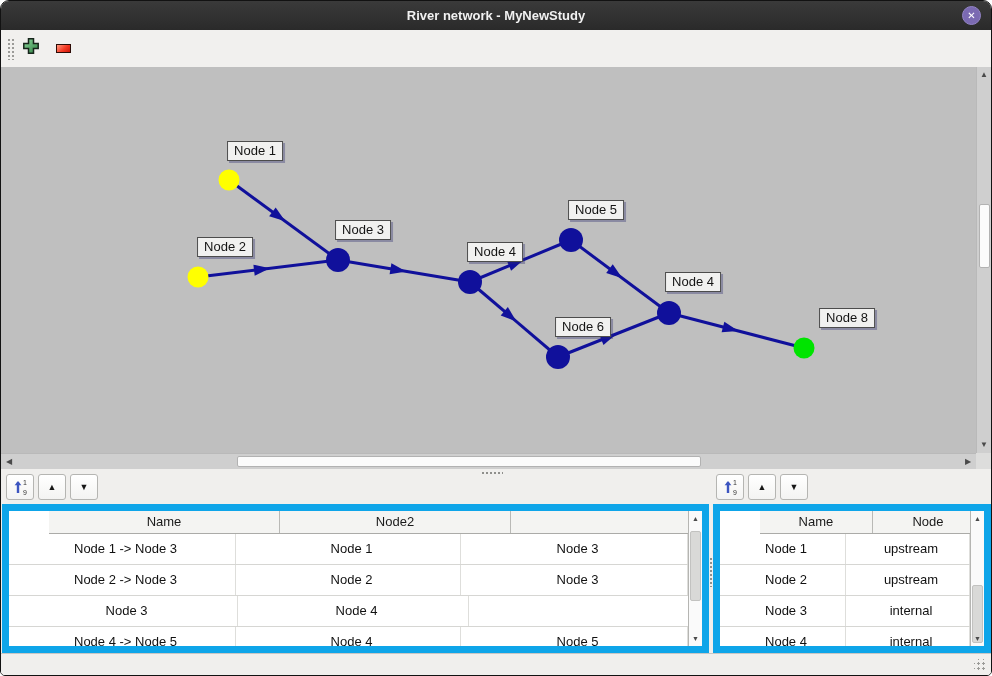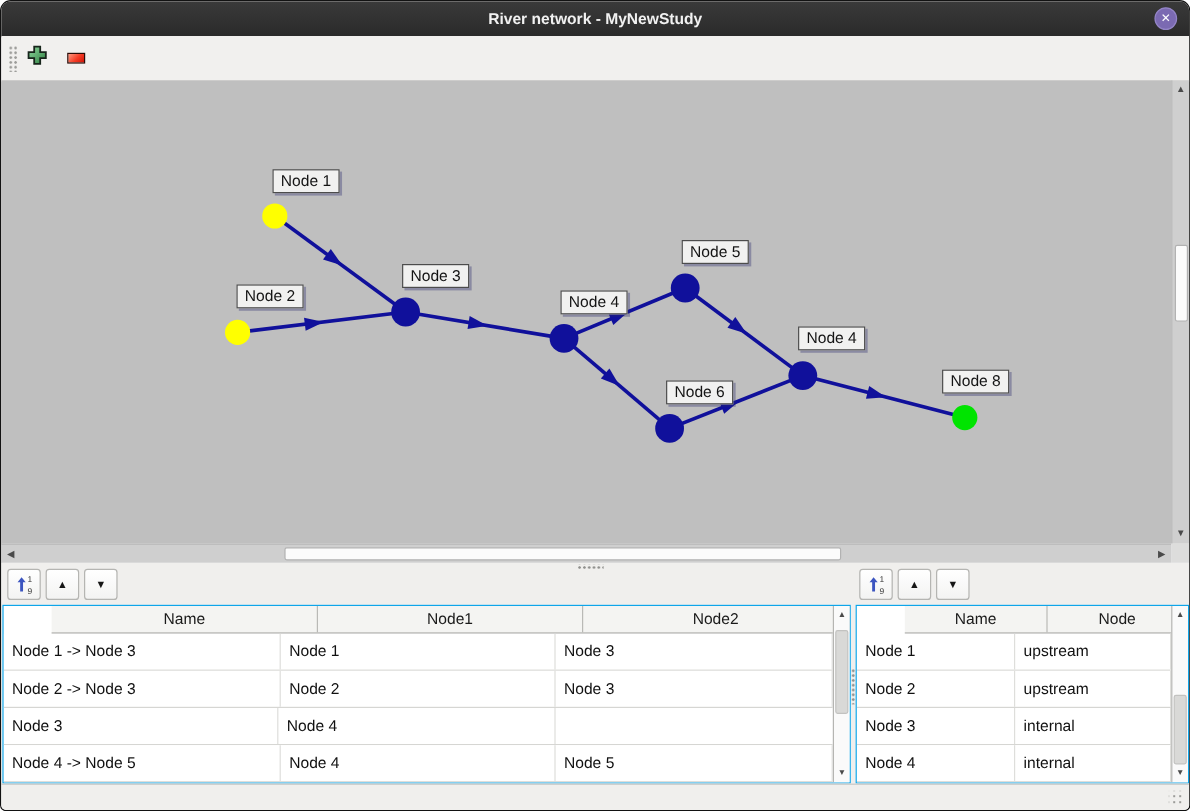--- a/index.html
+++ b/index.html
@@ -40,28 +40,28 @@
   
   .bottom-panel{position:absolute;left:0;top:468px;width:100%;height:184px;background:#f0efed;}
   .split-dots{position:absolute;left:480px;top:1px;width:22px;height:4px;
     background-image:radial-gradient(#8f8f8c 1px,transparent 1.2px);background-size:4px 4px;background-position:0 1px;}
   .vsplit-dots{position:absolute;left:708px;top:88px;width:4px;height:30px;
     background-image:radial-gradient(#8f8f8c 1px,transparent 1.2px);background-size:4px 4px;}
   .small-btn{position:absolute;top:5px;width:28px;height:26px;box-sizing:border-box;
     background:linear-gradient(#ffffff,#f3f3f2);border:1px solid #b5b5b2;border-radius:3px;
     display:flex;align-items:center;justify-content:center;font-size:9px;color:#161616;cursor:pointer;}
   
-  .tablebox{position:absolute;top:35px;height:149px;background:#ffffff;border:1px solid #0ea5e9;box-sizing:border-box;overflow:hidden;padding-left:40px;}
+  .tablebox{position:absolute;top:35px;height:149px;background:#ffffff;border:7px solid #0ea5e9;box-sizing:border-box;overflow:hidden;padding-left:40px;}
   .thead{display:flex;height:22px;background:#f4f4f2;border-bottom:1px solid #ababa8;}
   .th{box-sizing:border-box;border-right:1px solid #b9b9b6;font-size:13px;color:#1a1a1a;
     text-align:center;line-height:21px;overflow:hidden;}
   .tbody{position:absolute;left:0;top:23px;right:14px;bottom:0;overflow:hidden;}
   .tr{display:flex;height:30px;background:#ffffff;border-bottom:1px solid #d6d6d3;}
   .td{box-sizing:border-box;border-right:1px solid #dededb;font-size:13px;color:#111111;
-    line-height:29px;padding-left:7px;overflow:hidden;white-space:nowrap;}
+    line-height:29px;padding-left:7px;overflow:hidden;white-space:nowrap;text-align:center;}
   .tscroll{position:absolute;right:0;top:0;width:14px;height:100%;background:#fafafa;border-left:1px solid #b5b5b2;box-sizing:border-box;}
   .tscroll .sb-arrow{width:13px;height:13px;line-height:13px;font-size:7px;left:0;}
   .tthumb{position:absolute;left:1px;width:11px;background:#d9d9d7;border:1px solid #c2c2c0;border-radius:2px;box-sizing:border-box;}
   
   .links-cols .c0{width:231px}.links-cols .c1{width:229px}.links-cols .c2{width:231px}
   .nodes-cols .c0{width:132px}.nodes-cols .c1{width:130px}
   
   .statusbar{position:absolute;left:0;top:652px;width:100%;height:22px;background:#f0efed;border-top:1px solid #c8c7c5;}
   .grip{position:absolute;right:4px;bottom:4px;width:13px;height:13px;
     background-image:radial-gradient(#9b9b98 1px,transparent 1.2px);background-size:5px 5px;background-position:2px 2px;}
@@ -126,21 +126,21 @@
         <circle cx="803" cy="281" r="10.5" fill="#00e400"></circle>
       </svg>
     <div id="labels">
         <div class="node-label" style="left: 254px; top: 84px;">Node 1</div>
         <div class="node-label" style="left: 224px; top: 180px;">Node 2</div>
         <div class="node-label" style="left: 362px; top: 163px;">Node 3</div>
         <div class="node-label" style="left: 494px; top: 185px;">Node 4</div>
         <div class="node-label" style="left: 595px; top: 143px;">Node 5</div>
         <div class="node-label" style="left: 582px; top: 260px; text-align: right;">Node 6</div>
         <div class="node-label" style="left: 692px; top: 215px;">Node 4</div>
-        <div class="node-label" style="left: 812px; top: 251px;">Node 8</div>
+        <div class="node-label" style="left: 846px; top: 251px;">Node 8</div>
       </div>
   </div>
 
   <div class="vscroll">
     <div class="sb-arrow" style="left:0;top:1px;">▲</div>
     <div class="vthumb" style="top:137px;height:64px;"></div>
     <div class="sb-arrow" style="left:0;bottom:1px;">▼</div>
   </div>
 
   <div class="hscroll">
@@ -184,21 +184,20 @@
     <div class="small-btn" style="left:747px;">
       <span>▲</span>
     </div>
     <div class="small-btn" style="left:779px;">
       <span>▼</span>
     </div>
 
     <div class="tablebox links-cols" style="left:1px;width:707px;">
       <div class="thead">
           <div class="th c0">Name</div>
-          <div class="th c1">Node1</div>
           <div class="th c2">Node2</div>
         </div>
       <div class="tbody">
           <div class="tr">
             <div class="td c0">Node 1 -&gt; Node 3</div>
             <div class="td c1">Node 1</div>
             <div class="td c2">Node 3</div>
           </div>
           <div class="tr">
             <div class="td c0">Node 2 -&gt; Node 3</div>

